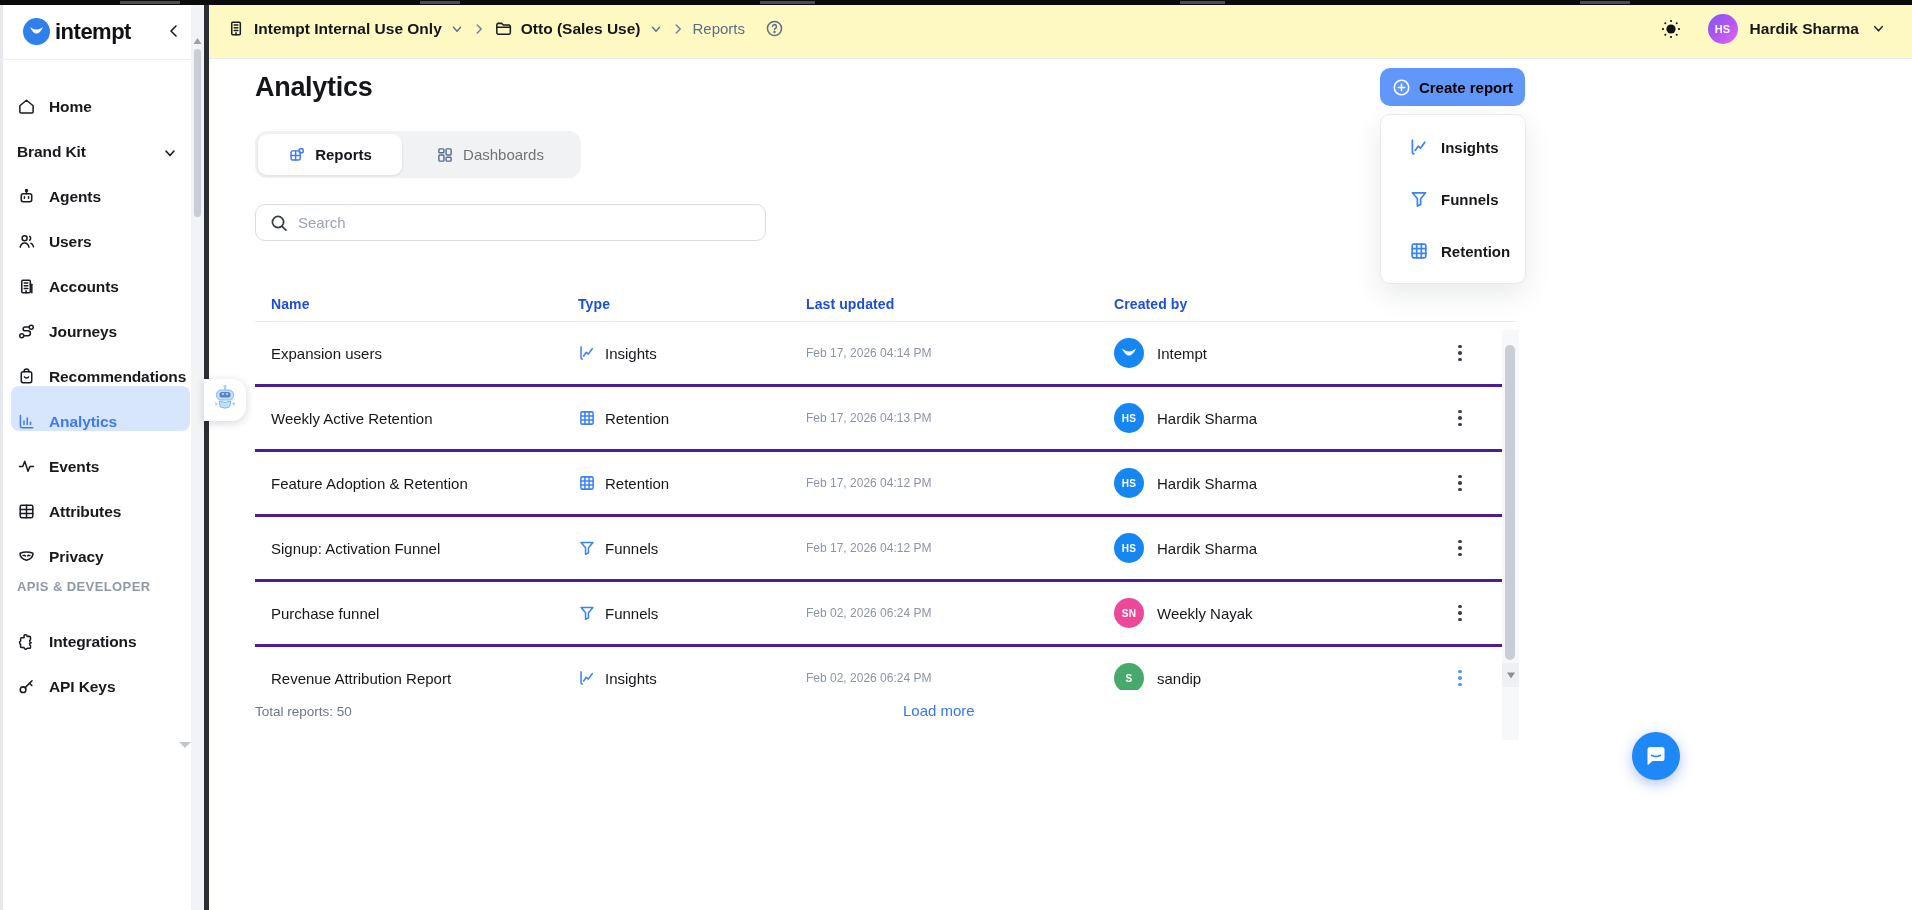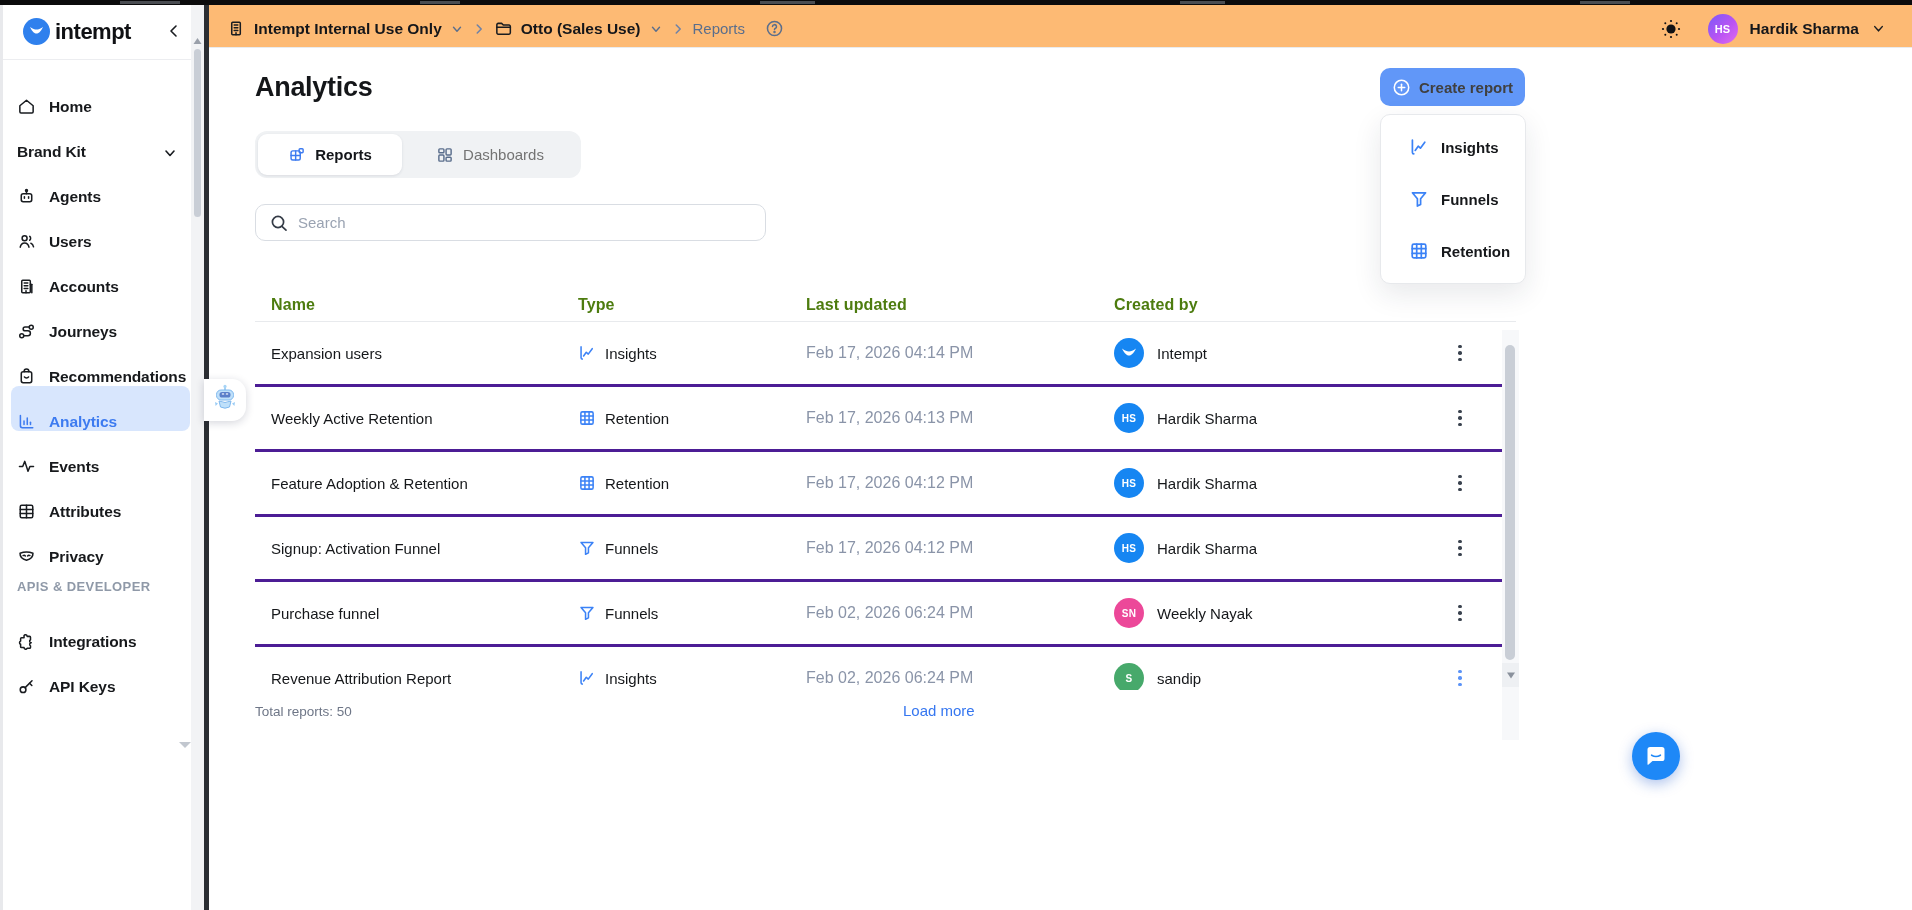--- a/index.html
+++ b/index.html
@@ -39,36 +39,36 @@
   
   #side-scroll-track { position:absolute; right:0; top:0; width:13px; height:905px; background:#f2f3f5; }
   #side-scroll-up { position:absolute; right:2px; top:26px; }
   #side-scroll-thumb { position:absolute; right:3px; top:44px; width:7px; height:168px; background:#c9ced6; border-radius:4px; cursor:pointer; }
   #side-scroll-down { position:absolute; left:174px; top:733px; }
 
   
   #otto-tab { position:absolute; left:204px; top:379px; width:42px; height:42px; background:#fff; border-radius:0 14px 14px 0; box-shadow:0 2px 8px rgba(20,30,60,.18); z-index:40; display:flex; align-items:center; justify-content:center; cursor:pointer; }
 
   
-  #topbar { position:absolute; left:209px; top:5px; right:0; height:43px; background:#fdba74; border-bottom:1px solid #e9ebee; z-index:30; }
+  #topbar { position:absolute; left:209px; top:5px; right:0; height:54px; background:#fef9c3; border-bottom:1px solid #e9ebee; z-index:30; }
   .crumb-wrap { position:absolute; top:0; height:47px; display:flex; align-items:center; gap:8px; }
   .crumb-label { font-size:15.5px; font-weight:600; color:#14161a; white-space:nowrap; cursor:pointer; }
   .crumb-sep { color:#6e82a8; }
   .crumb-last { font-size:15px; font-weight:500; color:#5a6e8c; cursor:pointer; }
   #help-btn { cursor:pointer; display:flex; }
   #user-wrap { position:absolute; right:26px; top:0; height:47px; display:flex; align-items:center; gap:12px; }
   #theme-btn { cursor:pointer; display:flex; margin-right:14px; }
   #user-avatar { width:30px; height:30px; border-radius:50%; background:linear-gradient(135deg,#7a5af8 0%,#b953f3 55%,#e06cf0 100%); color:#fff; font-size:11px; font-weight:700; display:flex; align-items:center; justify-content:center; letter-spacing:0.3px; }
   #user-name { font-size:15.5px; font-weight:600; color:#14161a; }
 
   
   #main { position:absolute; left:209px; top:52px; right:0; bottom:0; background:#fff; }
   #page-title { position:absolute; left:46px; top:20px; font-size:27px; font-weight:700; letter-spacing:-0.3px; color:#141619; }
 
-  #create-btn { position:absolute; left:1171px; top:16px; width:145px; height:38px; background:#6197f8; border:none; border-radius:10px; color:#404040; font-size:15px; font-weight:600; font-family:inherit; display:flex; align-items:center; justify-content:center; gap:8px; cursor:pointer; }
+  #create-btn { position:absolute; left:1171px; top:16px; width:145px; height:38px; background:#6197f8; border:none; border-radius:10px; color:#000000; font-size:15px; font-weight:600; font-family:inherit; display:flex; align-items:center; justify-content:center; gap:8px; cursor:pointer; }
 
   #create-menu { position:absolute; left:1171px; top:62px; width:146px; background:#fff; border:1px solid #e7e9ec; border-radius:10px; box-shadow:0 10px 28px rgba(25,35,60,.10); padding:6px 0; z-index:35; }
   .menu-item { height:52px; display:flex; align-items:center; padding-left:28px; gap:12px; cursor:pointer; }
   .menu-item span { font-size:15px; font-weight:600; color:#16181b; }
 
   #tabs { position:absolute; left:46px; top:79px; width:326px; height:47px; background:#f0f2f4; border-radius:12px; display:flex; align-items:center; padding:3px; }
   .tab { height:41px; display:flex; align-items:center; justify-content:center; gap:9px; border-radius:9px; cursor:pointer; }
   .tab.active { width:144px; background:#fff; box-shadow:0 1px 3px rgba(20,30,60,.10); }
   .tab.active .tab-label { color:#14161a; font-weight:600; }
   .tab.inactive { flex:1; }
@@ -79,27 +79,27 @@
   #search-input::placeholder { color:#9aa3b2; }
 
   
   #table { position:absolute; left:46px; top:232px; width:1261px; }
   .col-name { position:absolute; left:16px; }
   .col-type { position:absolute; left:323px; }
   .col-updated { position:absolute; left:551px; }
   .col-created { position:absolute; left:859px; }
   .col-kebab { position:absolute; left:1196px; }
   #thead { position:relative; height:38px; border-bottom:1px solid #e8eaed; }
-  #thead div { top:12px; font-size:16px; font-weight:700; color:#4d7c0f; letter-spacing:0.1px; }
+  #thead div { top:12px; font-size:14px; font-weight:700; color:#1d4ed8; letter-spacing:0.1px; }
   #rows-clip { position:relative; height:368px; overflow:hidden; }
   .t-row { position:relative; height:65px; border-bottom:3px solid #4c1d95; cursor:pointer; background:#fff; }
   .t-row > div { top:50%; transform:translateY(-50%); }
   .cell-name { font-size:15px; font-weight:500; color:#15171a; }
   .cell-type { display:flex; align-items:center; gap:9px; font-size:15px; font-weight:500; color:#15171a; }
-  .cell-updated { font-size:16px; color:#8a94a8; }
+  .cell-updated { font-size:12px; color:#8a94a8; }
   .cell-created { display:flex; align-items:center; gap:13px; font-size:15px; font-weight:500; color:#15171a; }
   .avatar { width:30px; height:30px; border-radius:50%; color:#fff; font-size:10px; font-weight:700; display:flex; align-items:center; justify-content:center; letter-spacing:0.3px; flex:none; }
   .avatar-logo { width:30px; height:30px; border-radius:50%; background:#1686f2; position:relative; flex:none; }
   .kebab { width:18px; height:22px; display:flex; flex-direction:column; align-items:center; justify-content:center; gap:3px; cursor:pointer; }
   .kebab i { width:3.5px; height:3.5px; border-radius:50%; background:#3a424e; }
   .kebab.blue i { background:#5b93f7; }
 
   #table-footer-total { position:absolute; left:46px; top:652px; font-size:13.5px; color:#6e7687; }
   #load-more { position:absolute; left:694px; top:650px; font-size:15px; font-weight:500; color:#3576f0; cursor:pointer; }
 

